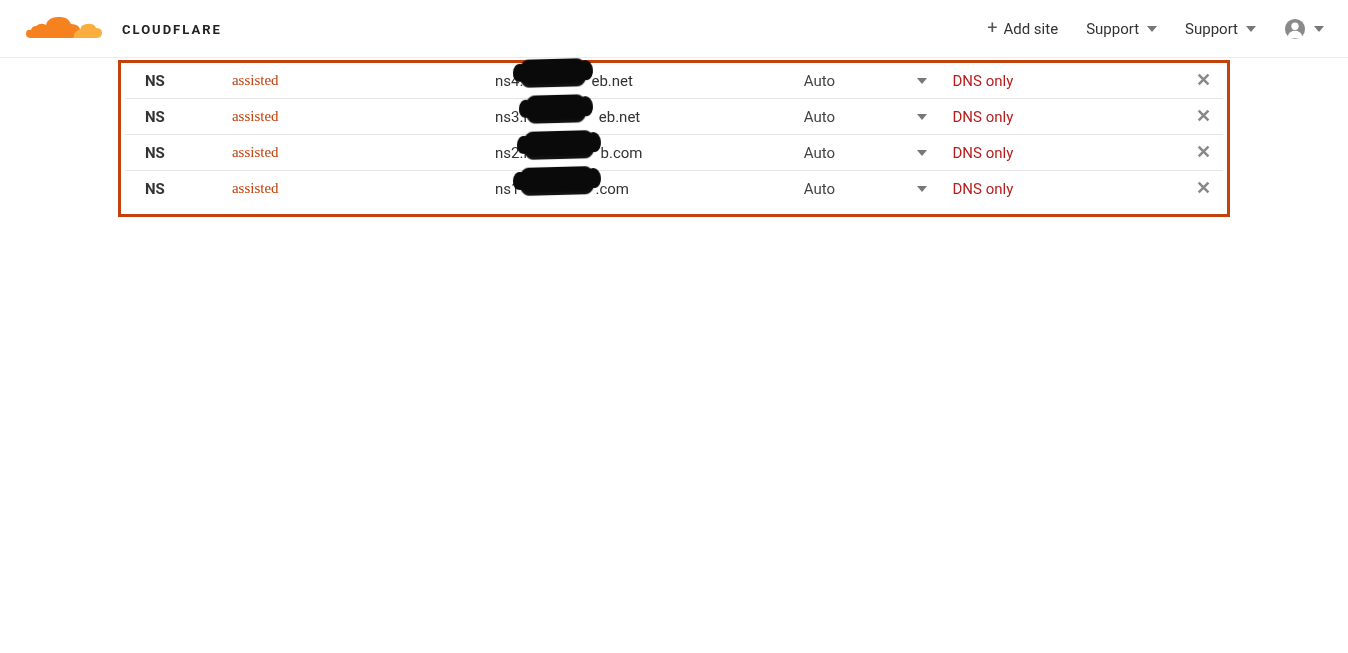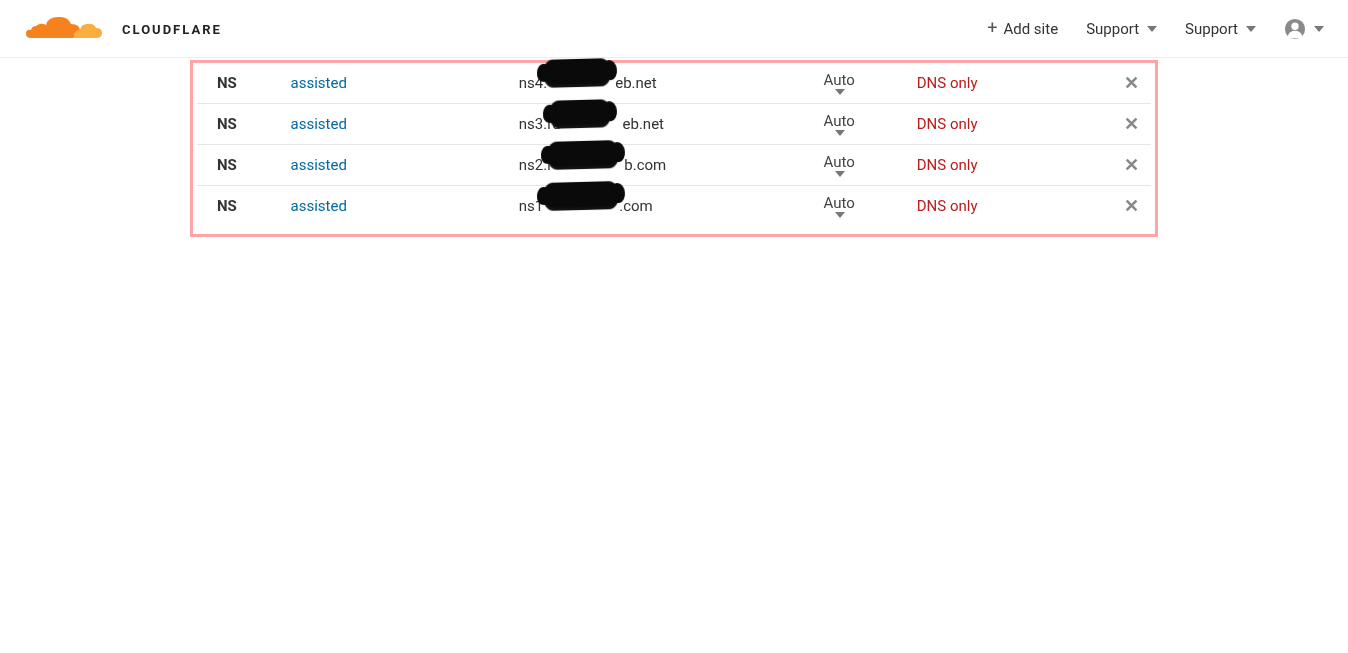--- a/index.html
+++ b/index.html
@@ -41,42 +41,42 @@
     border-top: 6px solid #777;
     display: inline-block;
     margin-left: 2px;
   }
   .avatar-icon {
     width: 22px; height: 22px; display:inline-block;
   }
 
   .redbox {
     margin: 2px auto 0 auto;
-    width: 968px;
-    border: 3px solid #fca5a5;
+    width: 1112px;
+    border: 3px solid #c2410c;
     padding: 0 4px 8px 4px;
   }
 
   table.dns {
     width: 100%;
     border-collapse: collapse;
     font-size: 15px;
   }
   table.dns tr { border-top: 1px solid #e5e5e5; }
   table.dns tr:first-child { border-top: none; }
   table.dns td { padding: 8px 4px; vertical-align: middle; }
 
   .col-type   { width: 90px; font-weight: 700; padding-left: 20px !important; }
-  .col-name   { width: 230px; color: #0369a1; }
+  .col-name   { width: 230px; color: #c2410c; font-family: Liberation Serif, serif; }
   .col-value  { width: 270px; color: #333; position: relative; }
   .col-ttl    { width: 130px; color: #444; }
   .col-proxy  { width: 200px; color: #b91c1c; }
   .col-del    { width: 40px; text-align: right; padding-right: 12px !important; }
 
-  .ttl-cell { display:flex; align-items:center; justify-content:space-between; padding-right:18px;flex-direction:column; }
+  .ttl-cell { display:flex; align-items:center; justify-content:space-between; padding-right:18px; }
   .del-x {
     color: #888; font-size: 18px; font-weight: 700; cursor: pointer; line-height: 1;
   }
 
   
   .redact {
     position: absolute;
     top: -4px;
     height: 28px;
     background: #0a0a0a;

